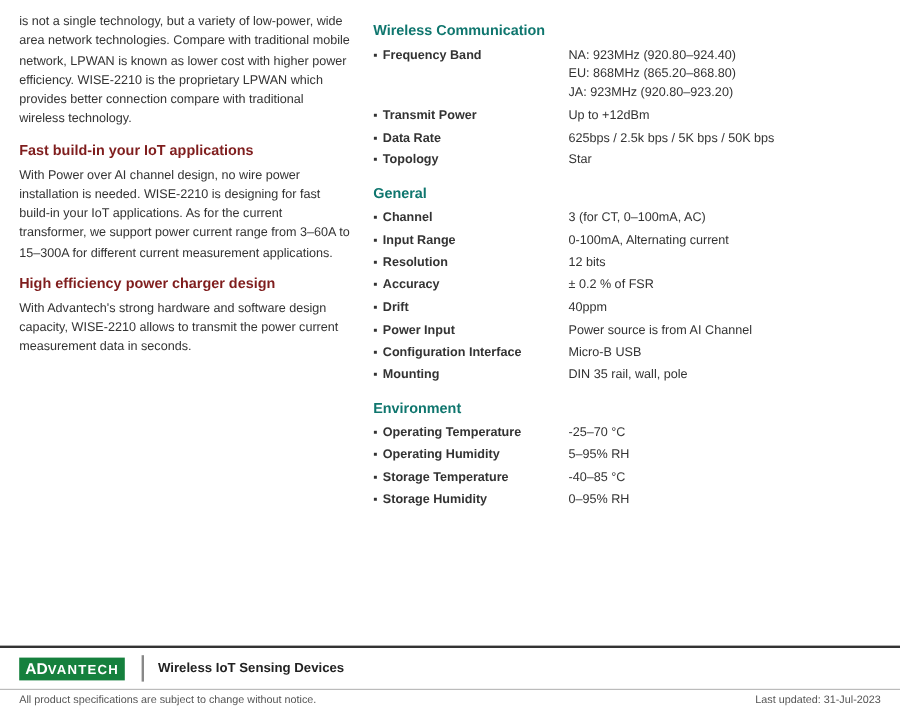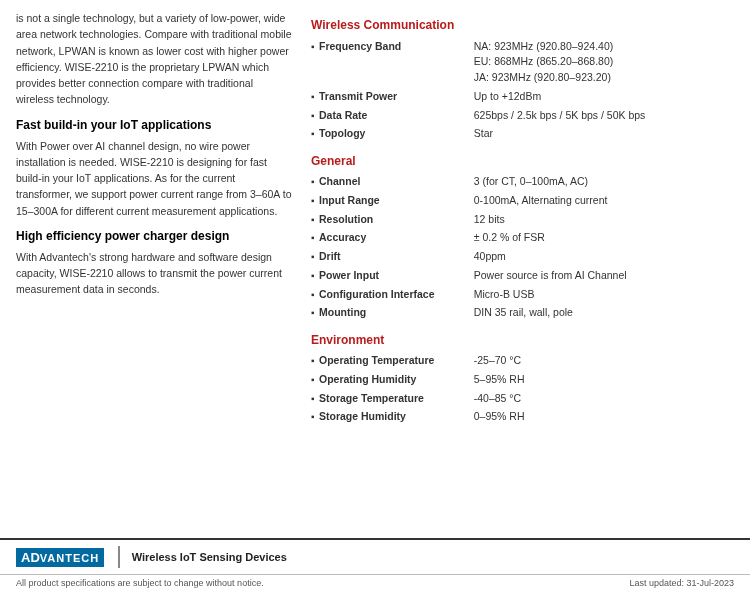--- a/index.html
+++ b/index.html
@@ -37,28 +37,28 @@
       color: #333;
     }
     .left-column p {
       margin-bottom: 8px;
       font-size: 10.5px;
       line-height: 1.55;
     }
     .section-heading {
       font-size: 12px;
       font-weight: bold;
-      color: #000000;
+      color: #7f1d1d;
       margin-top: 8px;
       margin-bottom: 4px;
     }
     .spec-section-title {
       font-size: 12px;
       font-weight: bold;
-      color: #b91c1c;
+      color: #0f766e;
       margin-top: 6px;
       margin-bottom: 3px;
     }
     .spec-table {
       width: 100%;
       border-collapse: collapse;
     }
     .spec-table tr td {
       vertical-align: top;
       padding: 1.5px 2px;
@@ -227,21 +227,21 @@
         </tr>
       </tbody>
         </table>
 
     </div>
   </div>
 
   <div style="margin-top: auto;">
     <div class="footer">
       <div class="footer-logo">
-        <span class="logo-box" style="font-size: 11px; padding: 2px 5px; letter-spacing: 0px; background: #0369a1; color: rgb(255, 255, 255); display: inline-block;">
+        <span class="logo-box" style="font-size: 11px; padding: 2px 5px; letter-spacing: 0px; background: #15803d; color: rgb(255, 255, 255); display: inline-block;">
           <span style="font-weight:bold; font-size:13px;">AD</span><span style="font-weight:bold; font-size:11px; letter-spacing:1px;">VANTECH</span>
         </span>
       </div>
       <div class="footer-divider"></div>
       <div class="footer-product">Wireless IoT Sensing Devices</div>
     </div>
     <div class="footer-bottom">
       <span>All product specifications are subject to change without notice.</span>
       <span>Last updated: 31-Jul-2023</span>
     </div>

